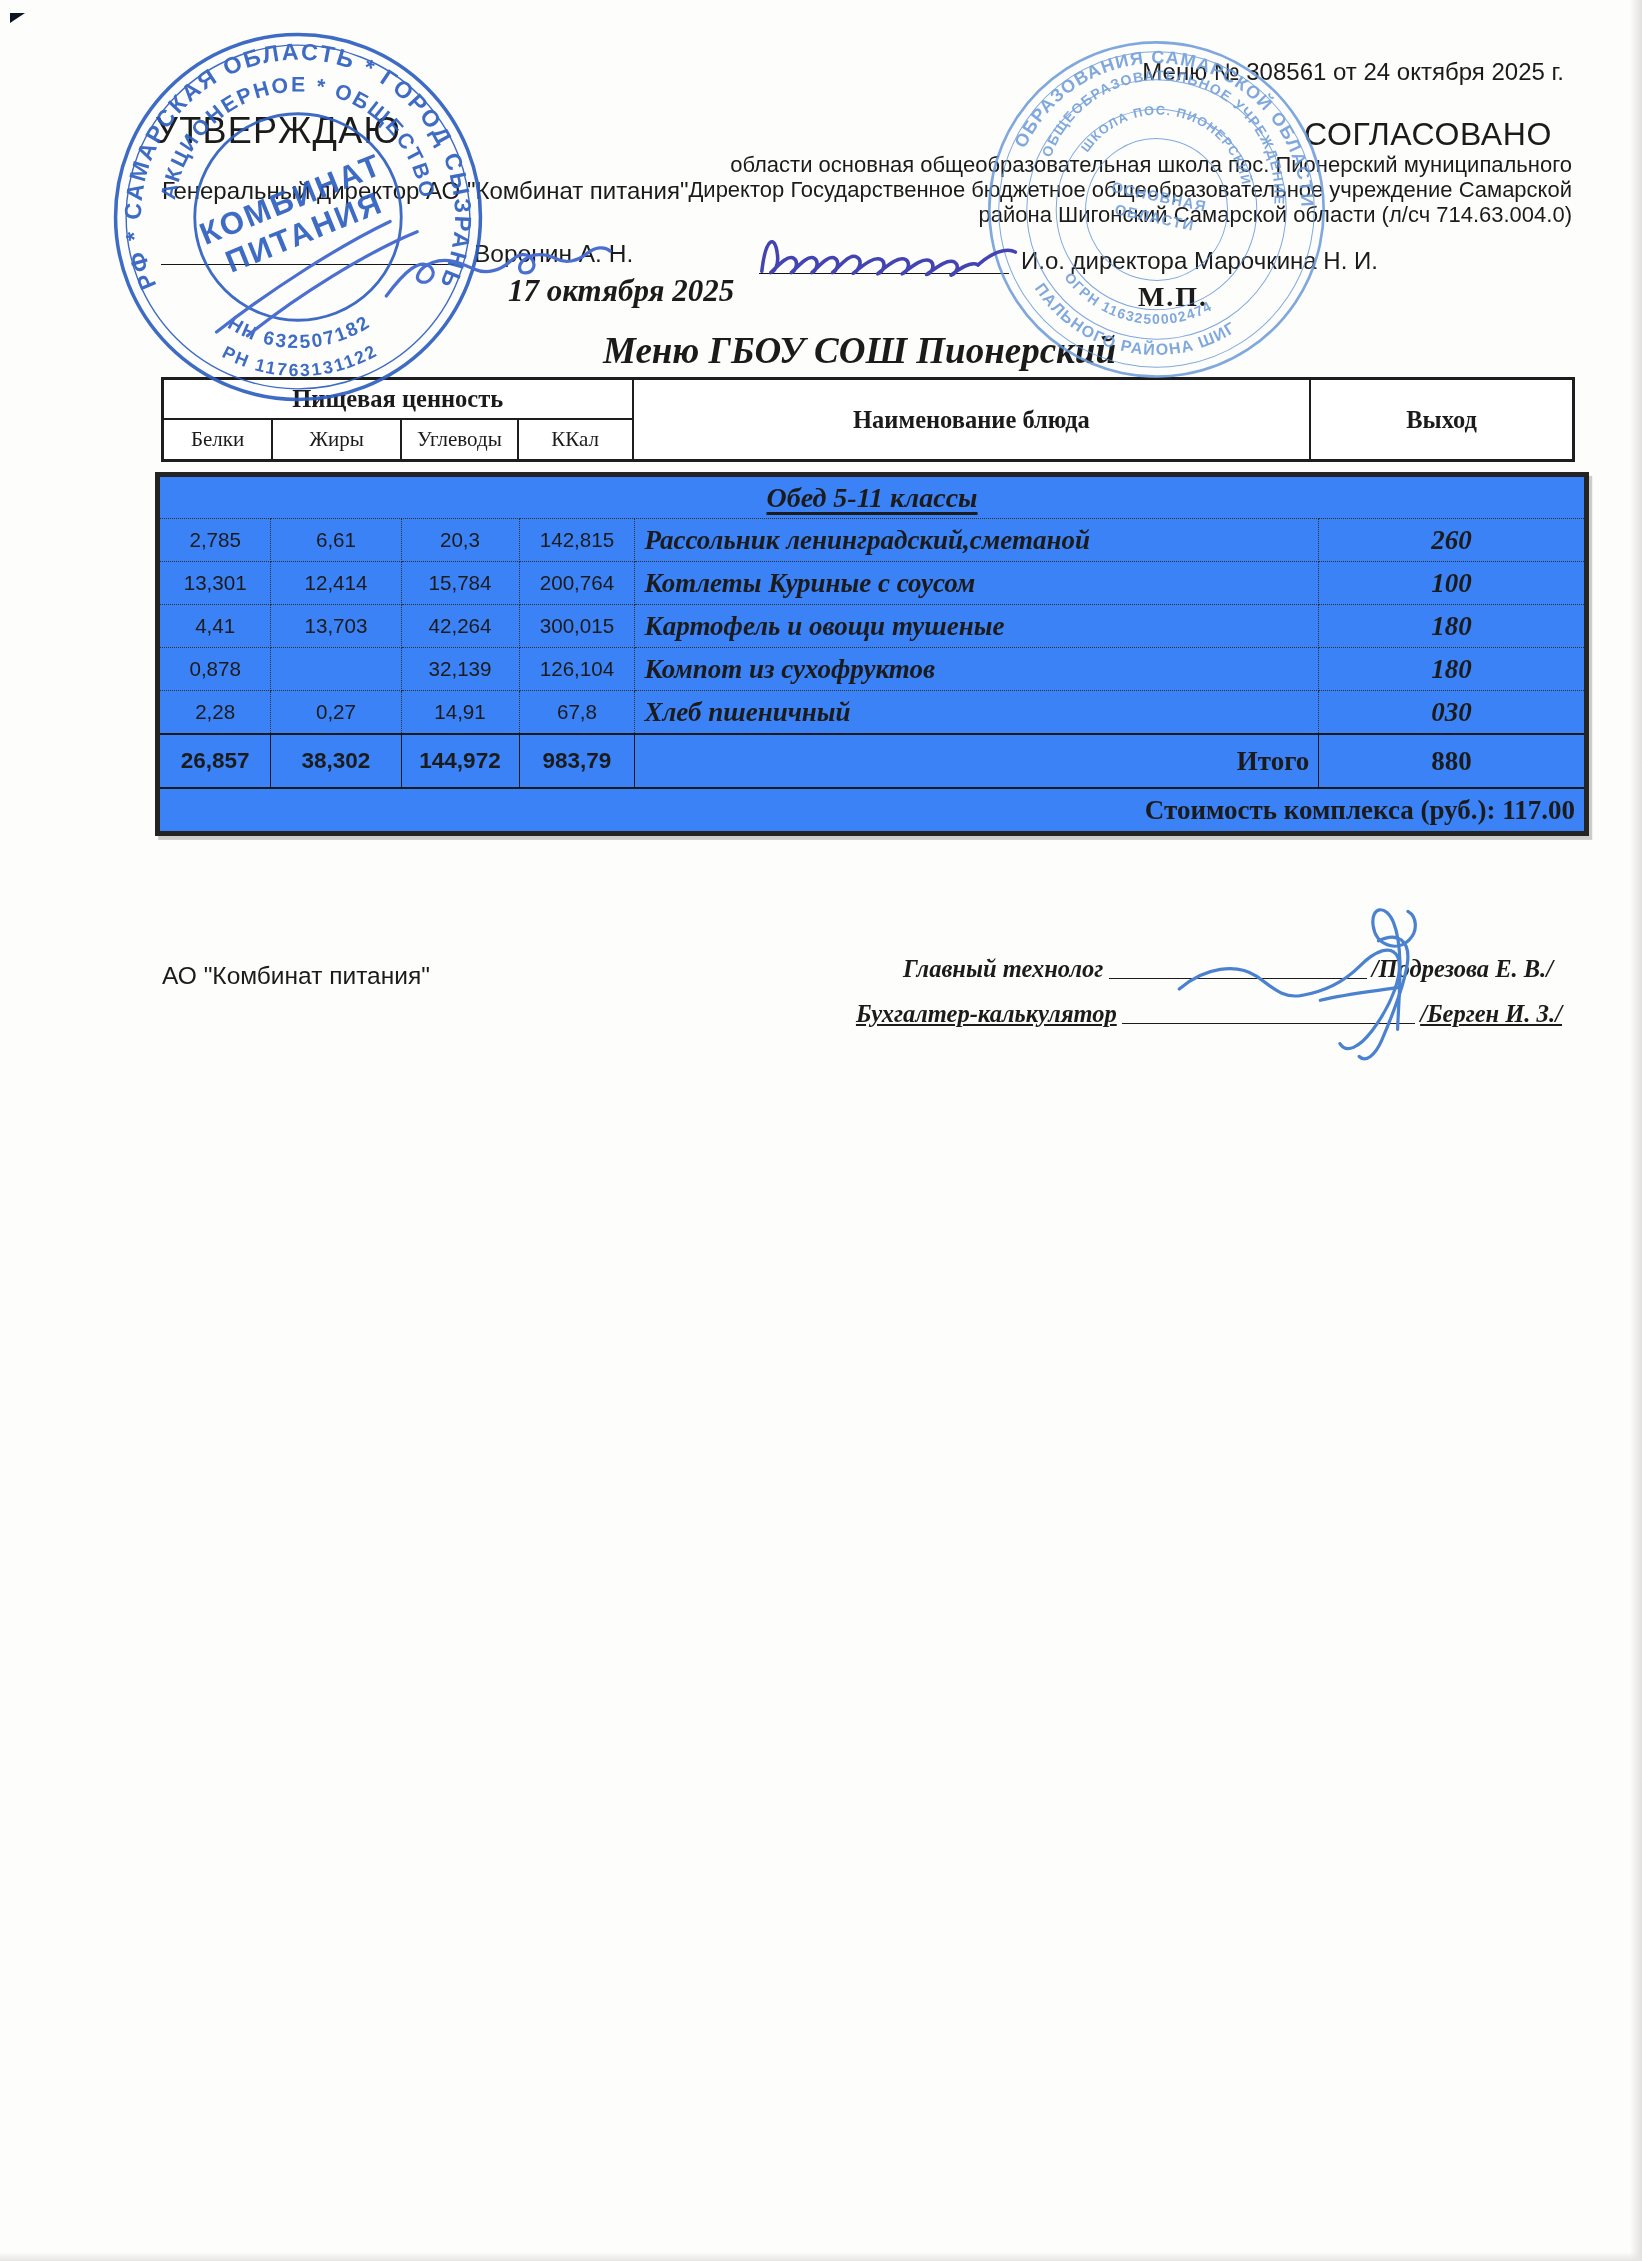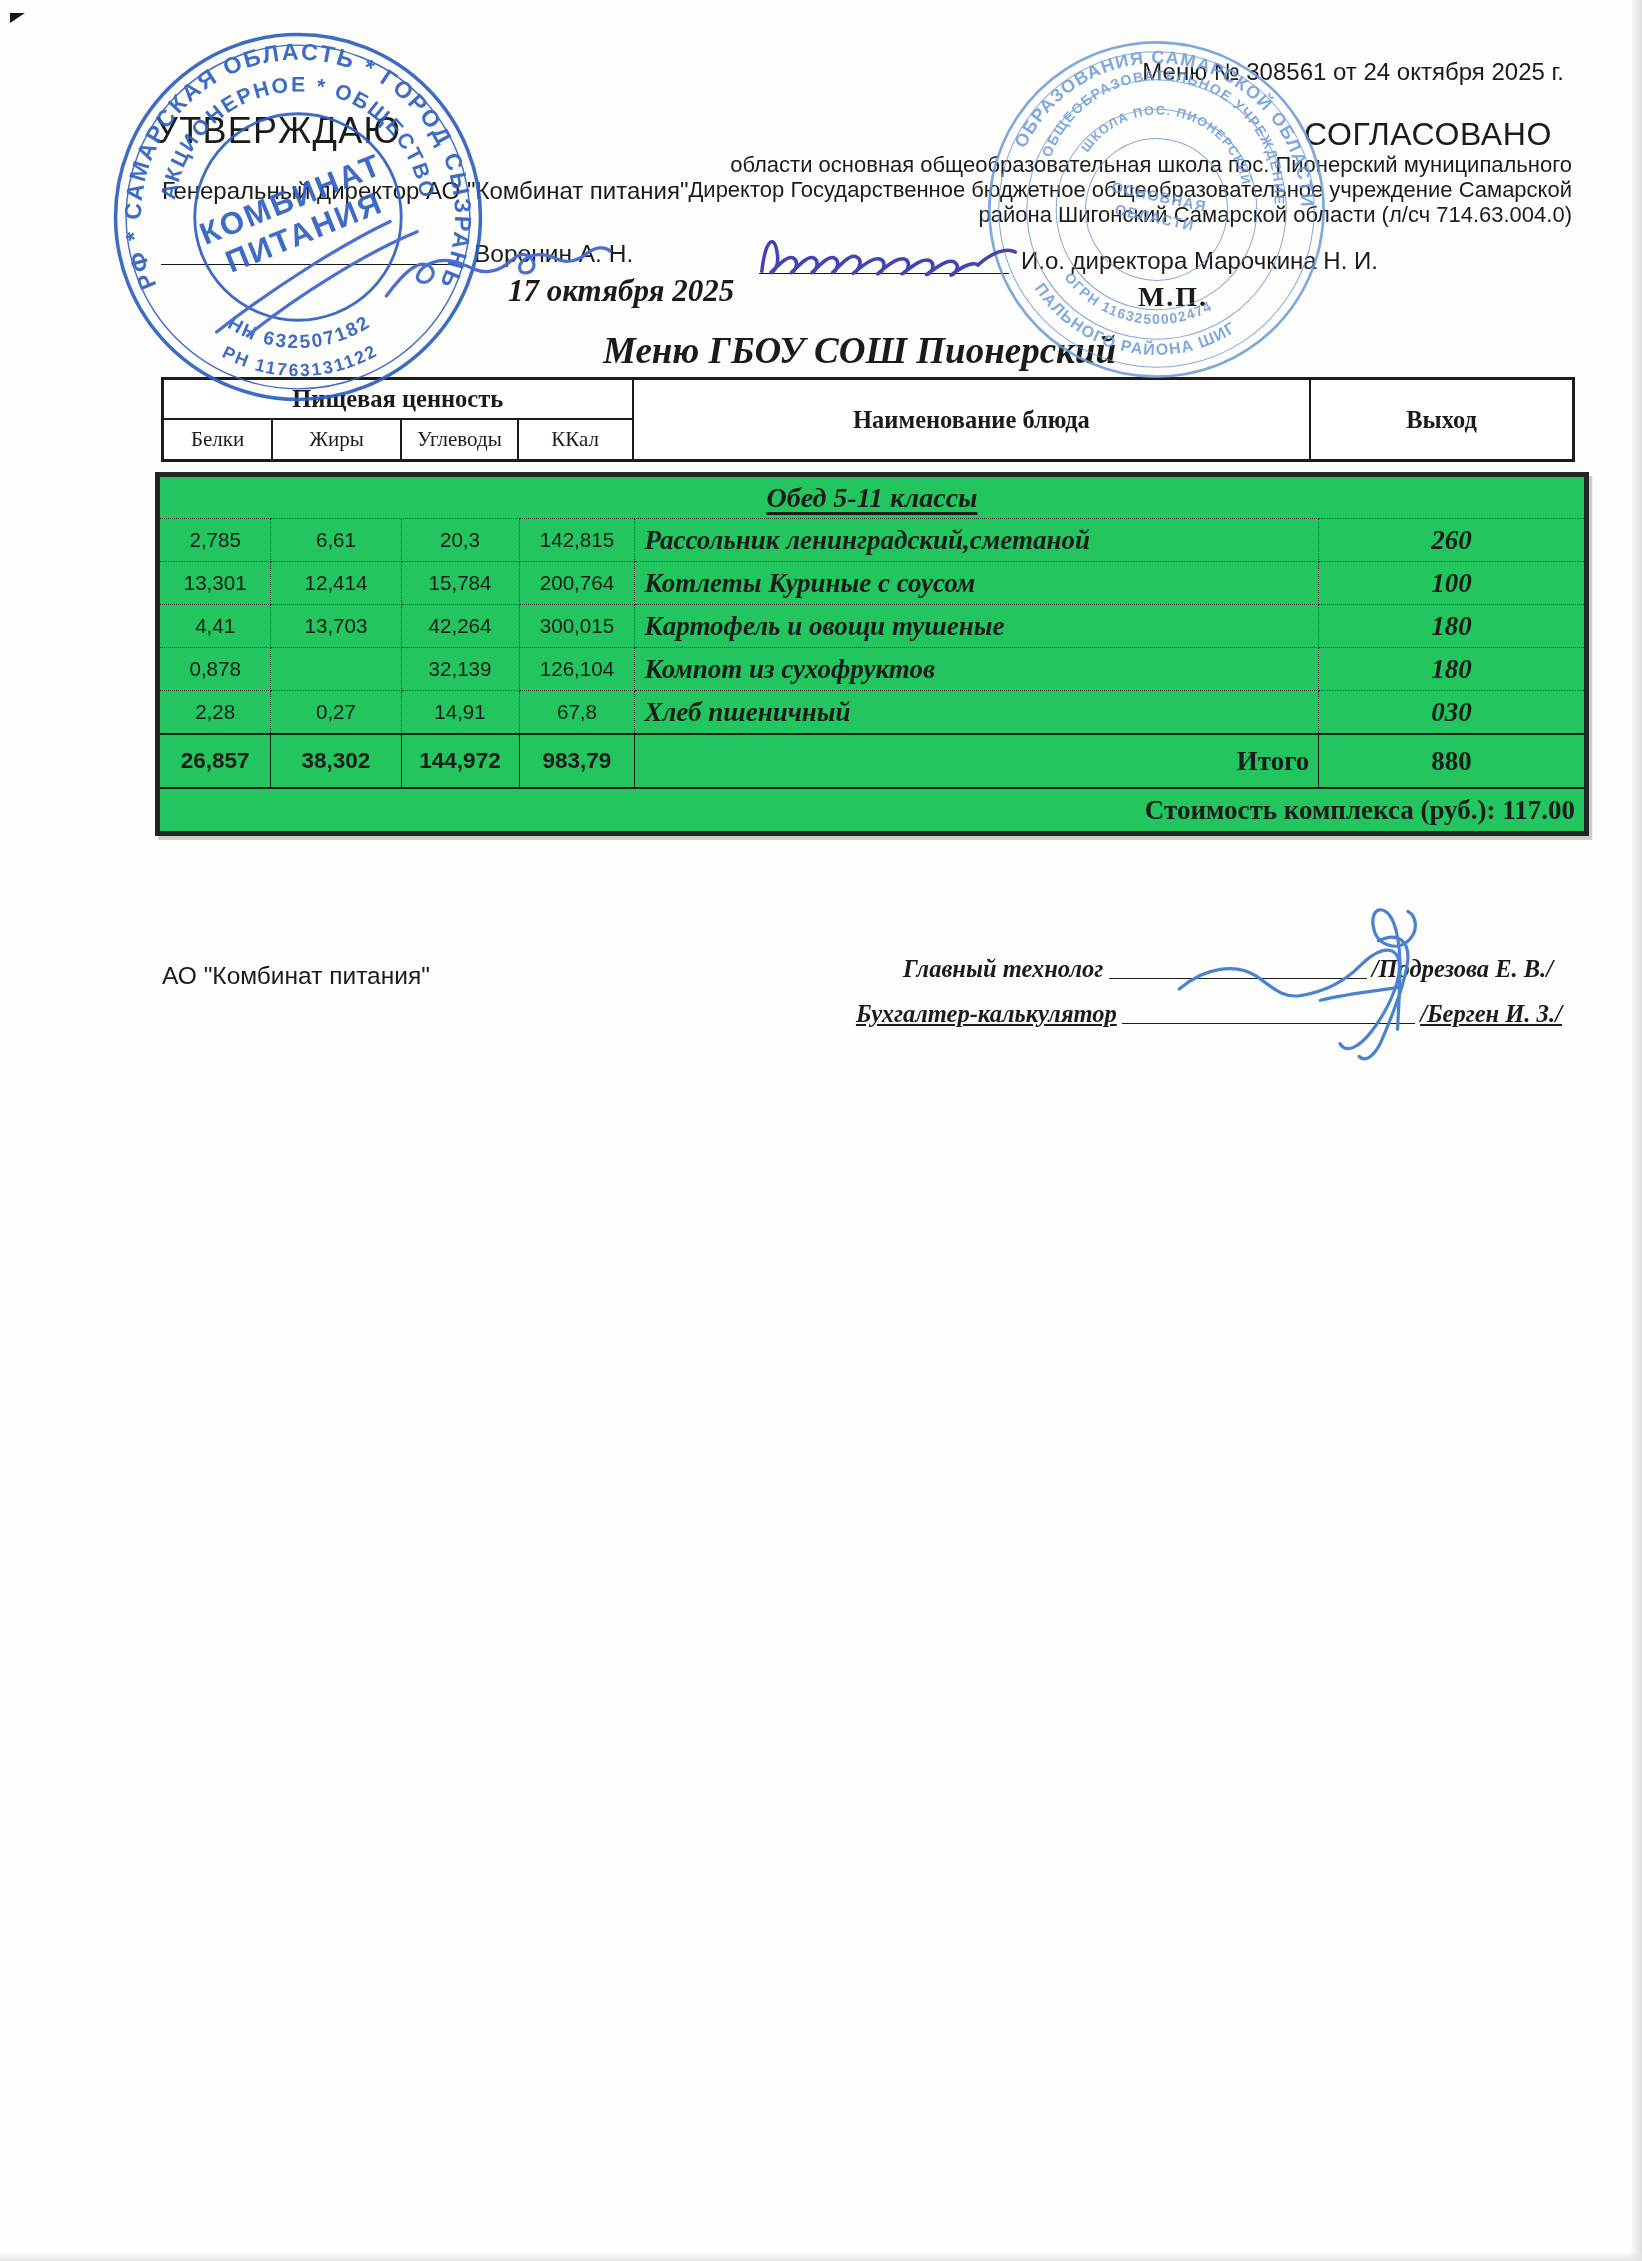--- a/index.html
+++ b/index.html
@@ -40,21 +40,21 @@
     font:italic bold 37px "Liberation Serif", serif; }
 
   
   .t1 { left:161px; top:377px; width:1414px; border-collapse:collapse;
     background:#fff; border:3.2px solid #1d1d1d; }
   .t1 td { border:2.6px solid #1d1d1d; text-align:center; vertical-align:middle; }
   .t1 .hc { font:bold 24.5px "Liberation Serif", serif; height:36px; }
   .t1 .hs { font:21px "Liberation Serif", serif; height:37px; }
 
   
-  .t2wrap { left:155px; top:472px; width:1424px; background:#22c55e;
+  .t2wrap { left:155px; top:472px; width:1424px; background:#3b82f6;
     border:5.8px solid #242424; box-shadow:3.2px 3.9px 0 rgba(158,156,152,.5); }
   .t2 { width:100%; border-collapse:collapse; }
   .t2 td { border-right:1.9px dotted #2e2e2e; border-bottom:1.9px dotted #2e2e2e;
     vertical-align:middle; }
   .t2 td:last-child { border-right:none; }
   .t2 tr.sec td { border-right:none; height:39px; text-align:center; }
   .sec-label { font:italic bold 28px "Liberation Serif", serif;
     text-decoration:underline; text-decoration-thickness:2.6px; text-underline-offset:4.5px; }
   .t2 .num { font-size:20.6px; text-align:center; height:40px; }
   .t2 .dish { font:italic bold 27px "Liberation Serif", serif; padding-left:9px; }

